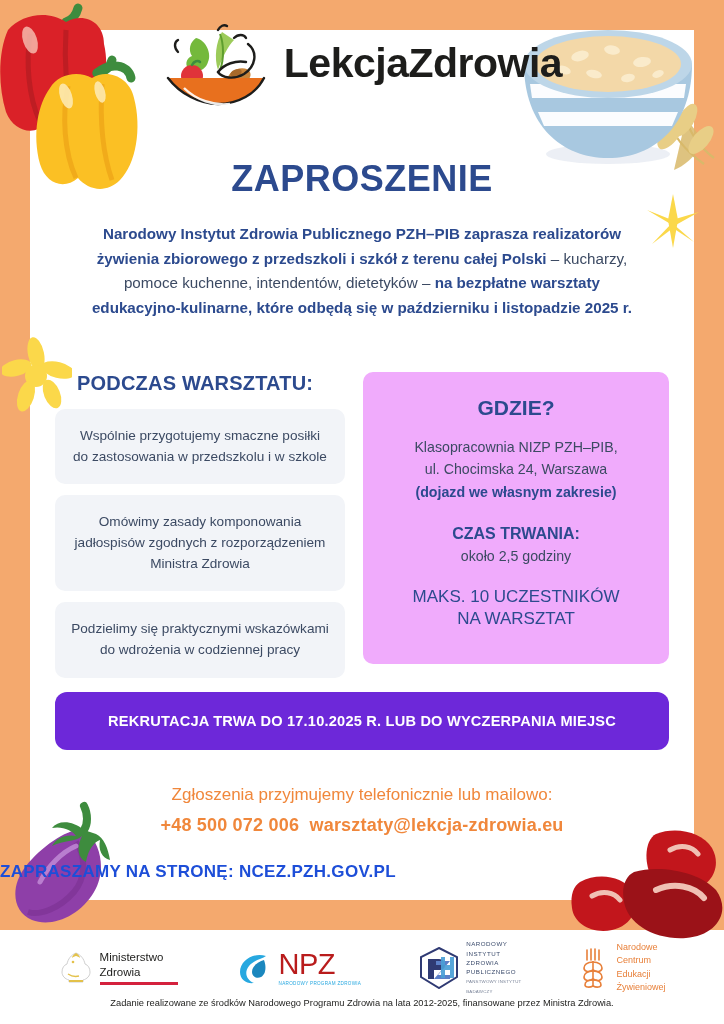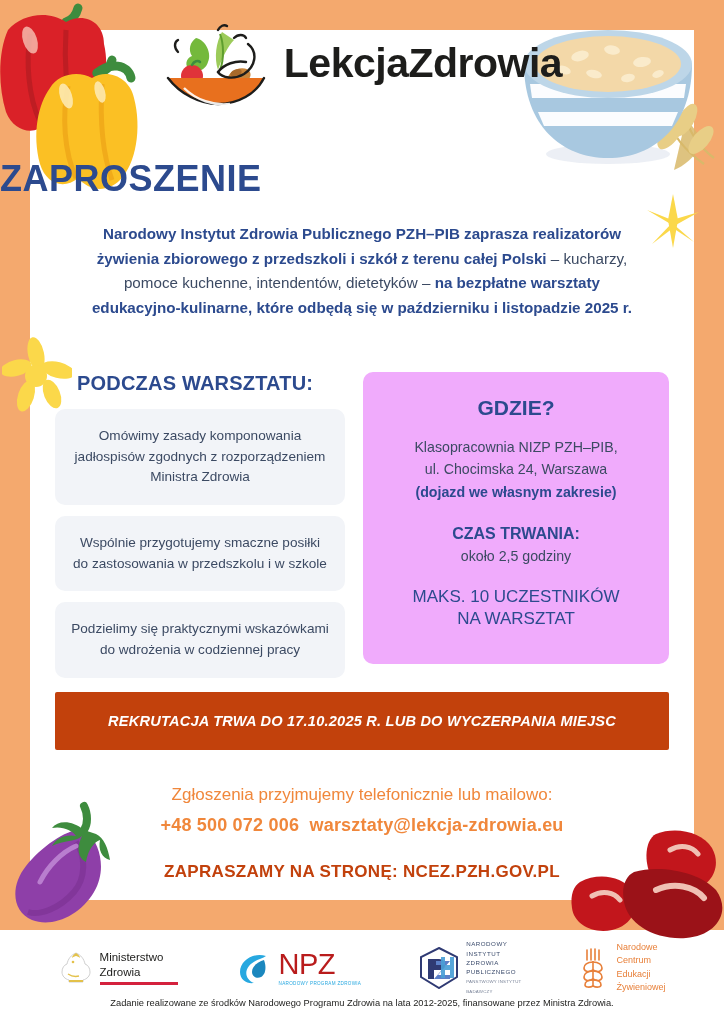--- a/index.html
+++ b/index.html
@@ -30,21 +30,21 @@
     display:flex; align-items:center; justify-content:center; gap:14px;
   }
   .logo-mark { width:108px; height:92px; }
   .logo-text { display:flex; line-height:0.92; }
   .logo-l1, .logo-l2 {
     font-size:41px; font-weight:700; color:#1d1d1b; letter-spacing:-0.5px;
   }
 
   
   .title {
-    position:absolute; left:0; top:158px; width:724px; text-align:left;
+    position:absolute; left:0; top:158px; width:724px; text-align:center;
     font-size:36px; font-weight:700; color:#2C4A8E; letter-spacing:0.5px;
   }
 
   
   .intro {
     position:absolute; left:90px; top:222px; width:544px;
     text-align:center; font-size:15.2px; line-height:1.62; color:#2C4A8E;
   }
   .intro b { font-weight:700; }
   .intro .reg { font-weight:400; color:#3c4a63; }
@@ -77,37 +77,37 @@
   }
   .panel-small { font-size:14.2px; color:#3c4a63; margin-top:5px; }
   .panel-max {
     font-size:17px; font-weight:400; color:#2C4A8E;
     margin-top:22px; line-height:1.3;
   }
 
   
   .banner {
     position:absolute; left:55px; top:692px; width:614px; height:58px;
-    background:#c2410c; border-radius:2px;
+    background:#6d28d9; border-radius:12px;
     display:flex; align-items:center; justify-content:center;
-    color:#ffffff; font-size:14.6px; font-weight:700; letter-spacing:0.2px;font-style:italic;
+    color:#ffffff; font-size:14.6px; font-weight:700; letter-spacing:0.2px;
   }
 
   
   .contact-lead {
     position:absolute; left:0; top:785px; width:724px; text-align:center;
     font-size:17px; color:#F0873B;
   }
   .contact-main {
     position:absolute; left:0; top:815px; width:724px; text-align:center;
     font-size:18px; font-weight:700; color:#F0873B; letter-spacing:0.2px;
   }
   .website {
-    position:absolute; left:0; top:862px; width:724px; text-align:center;
-    font-size:17px; font-weight:700; color:#c2410c; letter-spacing:0.3px;
+    position:absolute; left:0; top:862px; width:724px; 
+    font-size:17px; font-weight:700; color:#1d4ed8; letter-spacing:0.3px;
   }
 
   
   .footer-logos {
     position:absolute; left:0; top:940px; width:724px; height:55px;
     display:flex; align-items:center; justify-content:center; gap:58px;
   }
   .flogo { display:flex; align-items:center; gap:7px; }
   .mz-text { font-size:11.5px; color:#1d1d1b; line-height:1.25; }
   .mz-rule { width:78px; height:2.5px; background:#D4213D; margin-top:3px; }
@@ -250,22 +250,22 @@
   <div class="title">ZAPROSZENIE</div>
 
   <div class="intro">
     <b>Narodowy Instytut Zdrowia Publicznego PZH–PIB zaprasza realizatorów żywienia zbiorowego z przedszkoli i szkół z terenu całej Polski</b><span class="reg"> – kucharzy, pomoce kuchenne, intendentów, dietetyków – </span><b>na bezpłatne warsztaty edukacyjno-kulinarne, które odbędą się w październiku i listopadzie 2025 r.</b>
   </div>
 
   <div class="cols">
 
     <div class="col-left">
       <div class="section-head">PODCZAS WARSZTATU:</div>
+      <div class="card">Wspólnie przygotujemy smaczne posiłki do zastosowania w przedszkolu i w szkole</div>
       <div class="card">Omówimy zasady komponowania jadłospisów zgodnych z rozporządzeniem Ministra Zdrowia</div>
-      <div class="card">Wspólnie przygotujemy smaczne posiłki do zastosowania w przedszkolu i w szkole</div>
       <div class="card">Podzielimy się praktycznymi wskazówkami do wdrożenia w codziennej pracy</div>
     </div>
 
     <div class="col-right">
       <div class="panel">
         <div class="panel-h">GDZIE?</div>
         <div class="panel-p">
           <span>Klasopracownia NIZP PZH–PIB,</span><br>
           <span>ul. Chocimska 24, Warszawa</span><br>
           <b>(dojazd we własnym zakresie)</b>

